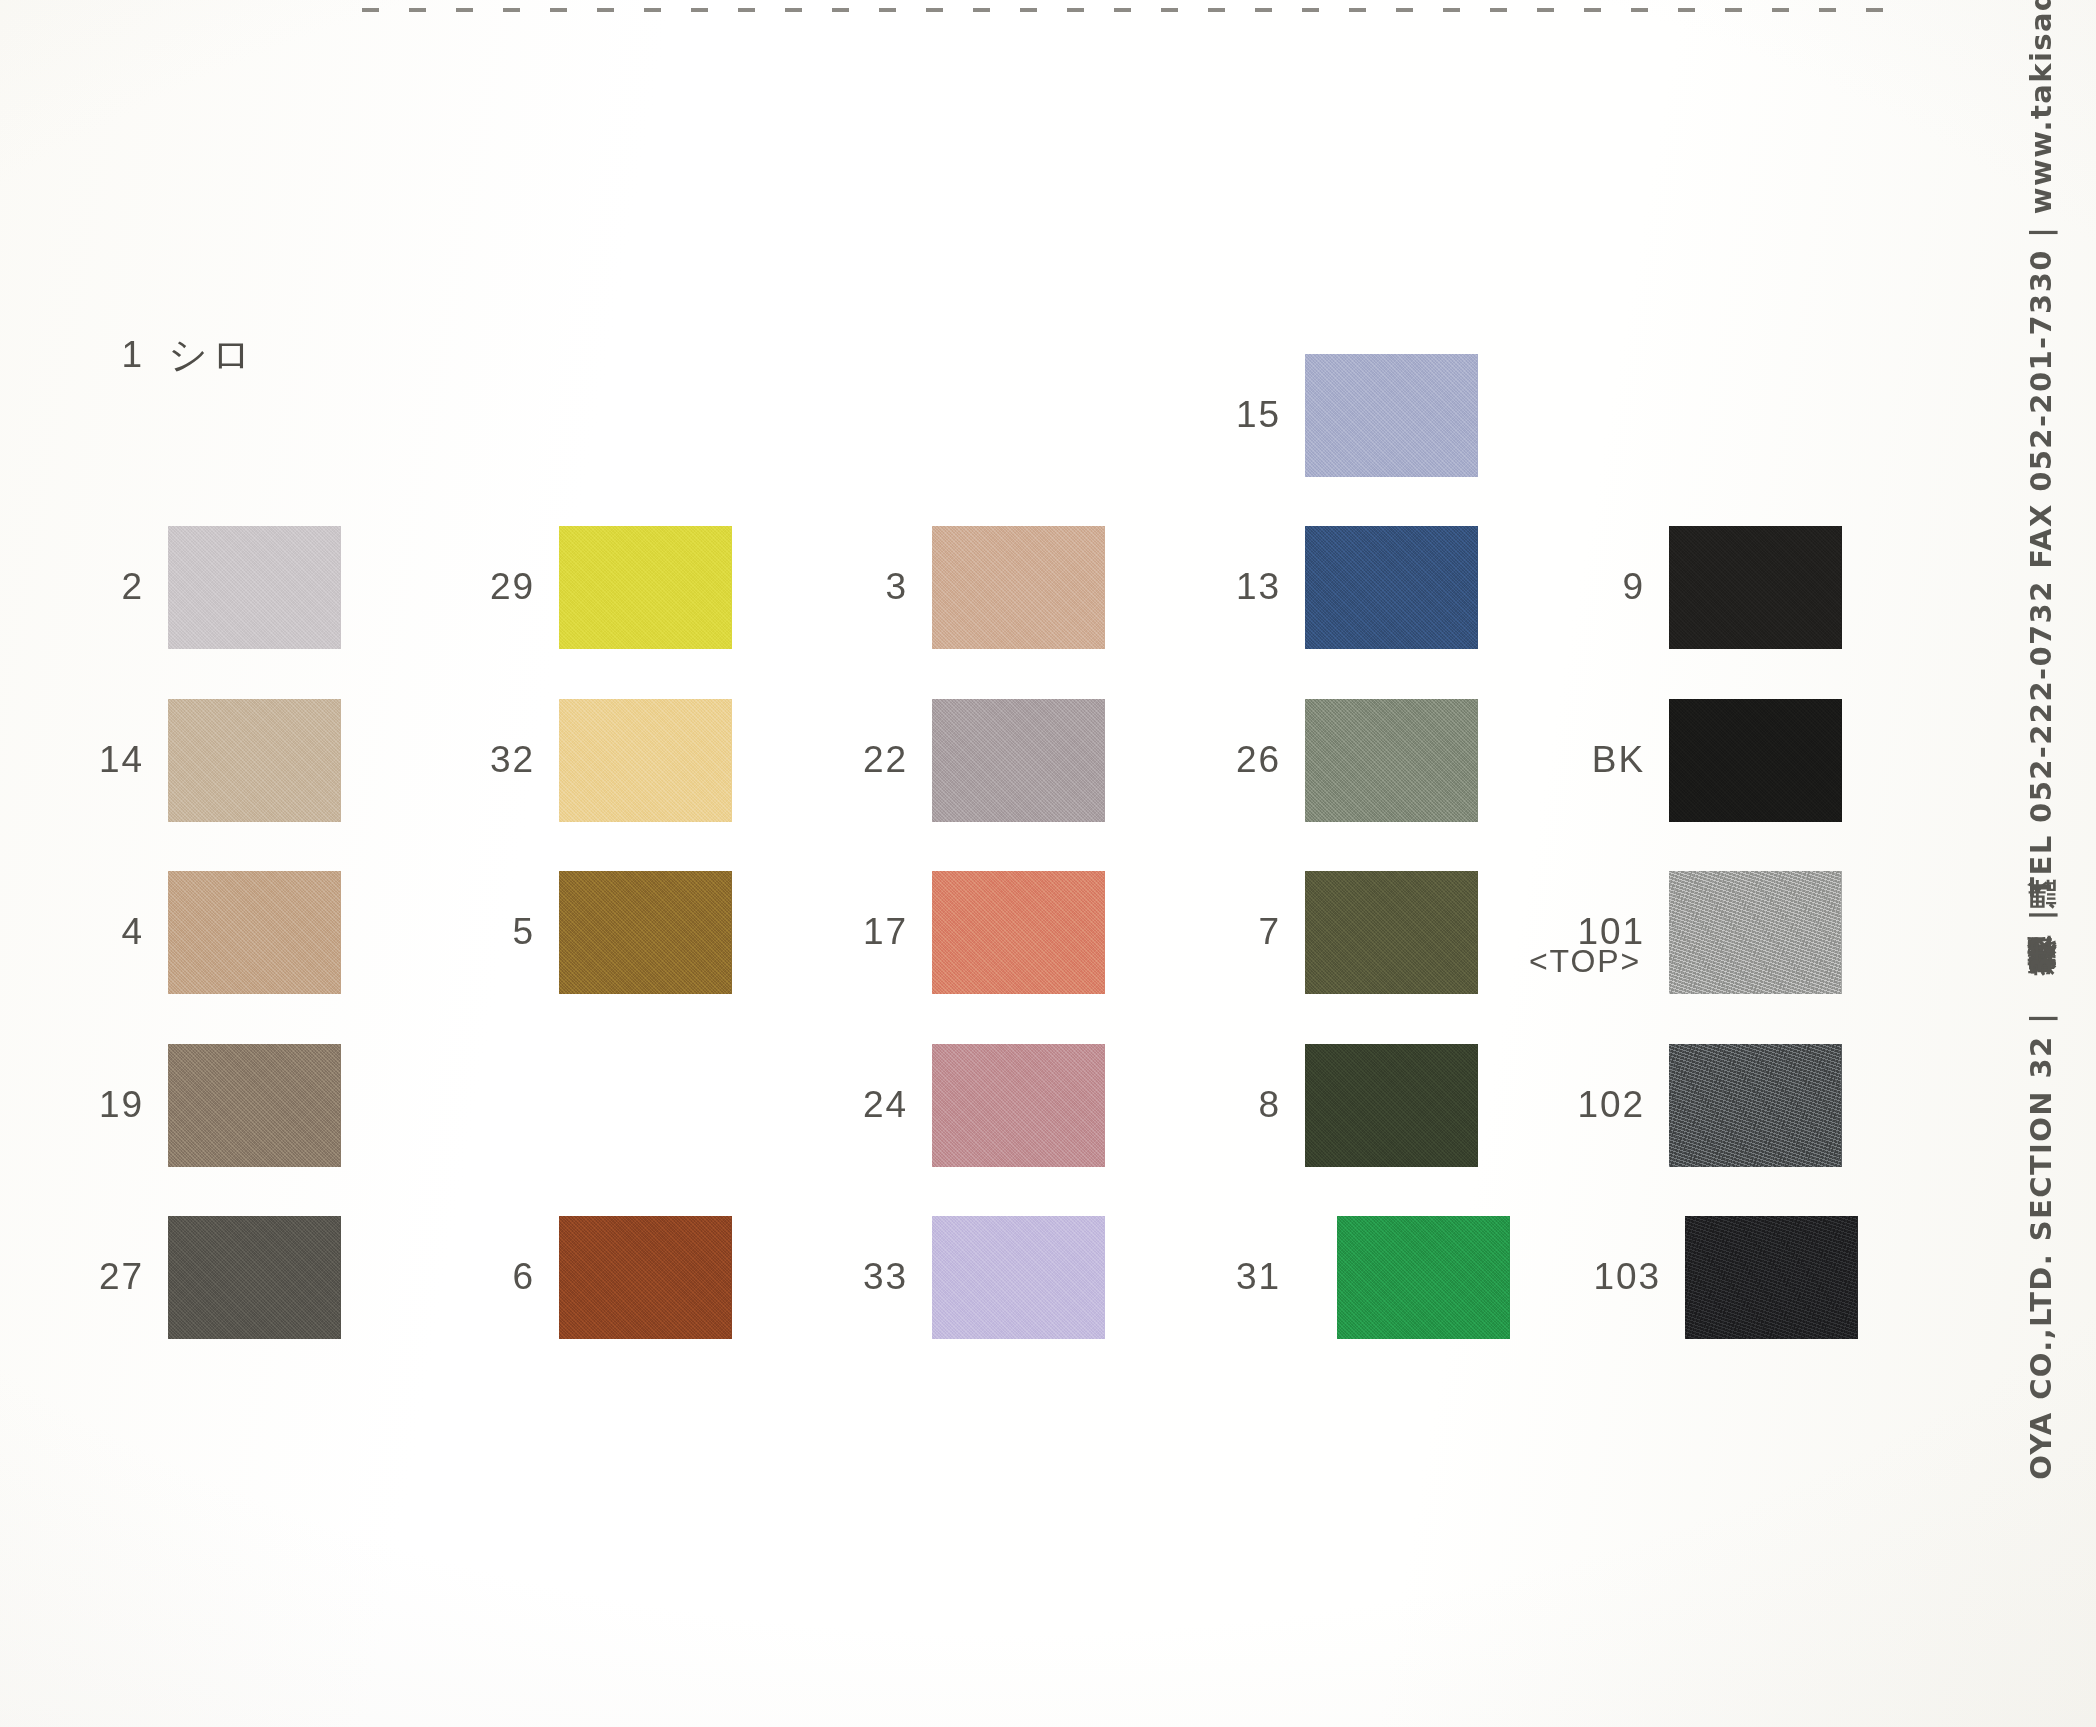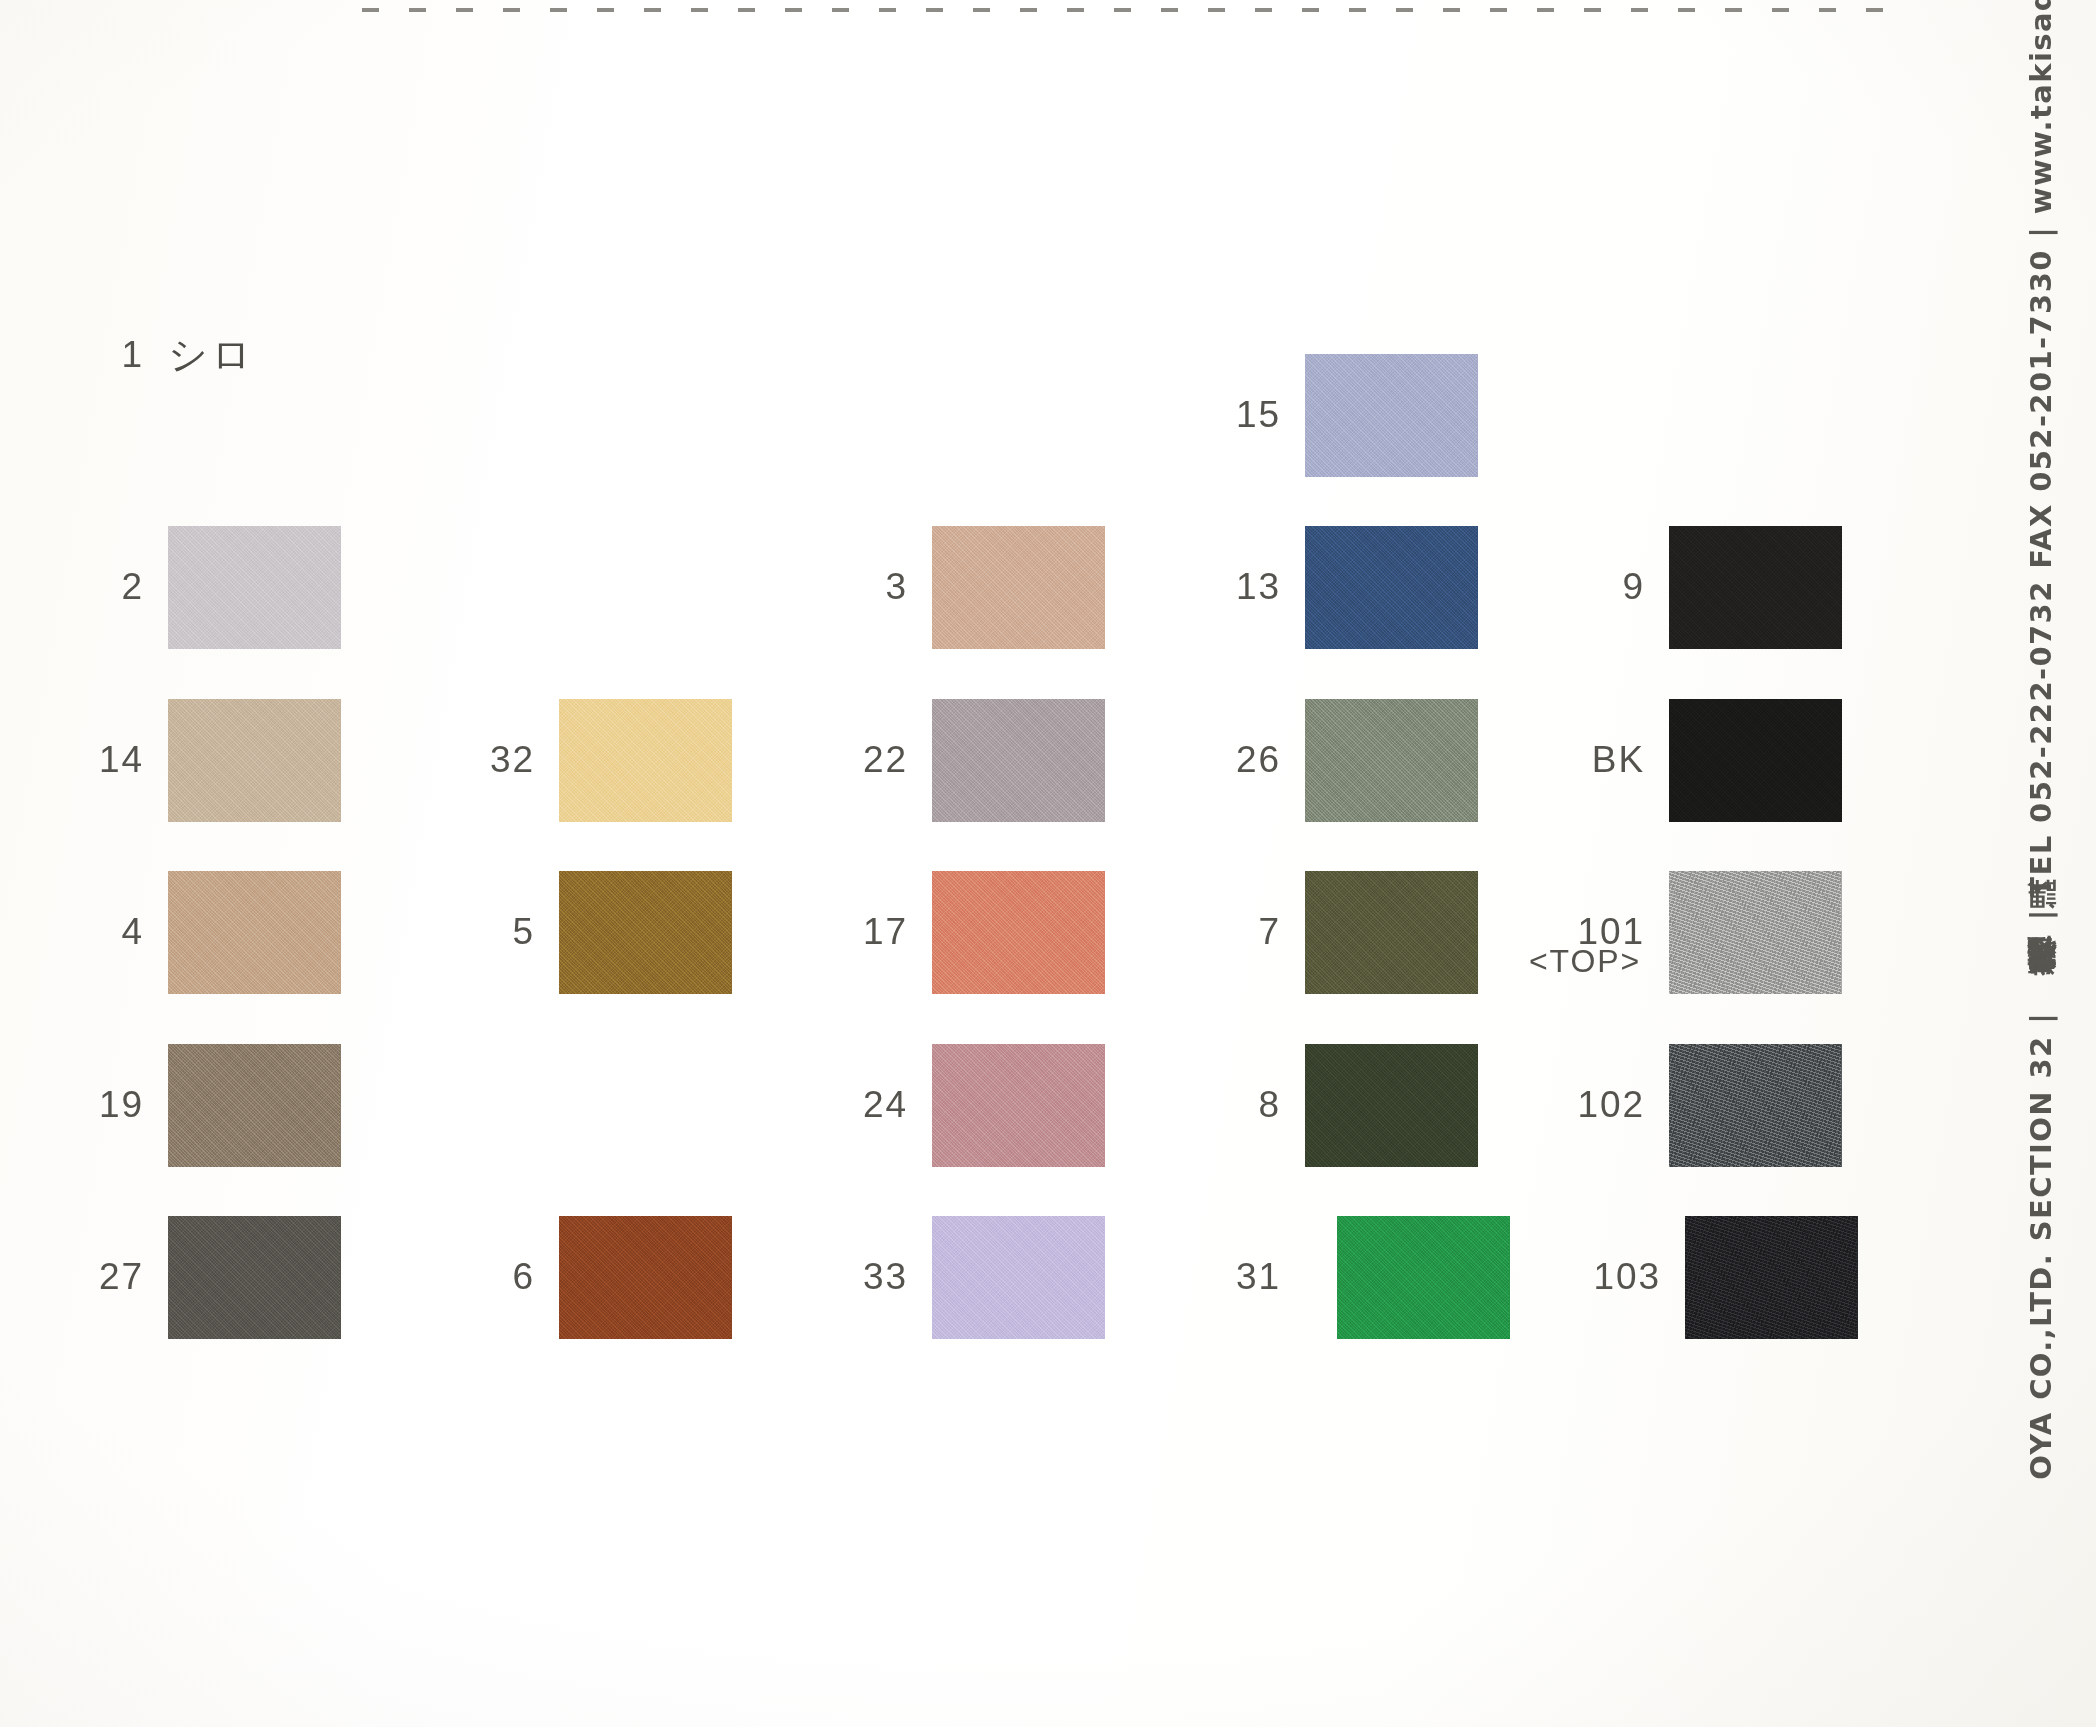--- a/index.html
+++ b/index.html
@@ -255,20 +255,28 @@
         <div class="cell" style="top: 1207px; left: 0px;">
           <span class="cell-label">27</span>
           <div class="swatch-wrap">
             <div class="swatch" style="background: rgb(86, 84, 77);">
               <div class="swatch-texture"></div>
             </div>
           </div>
         </div>
       </div>
     <div class="col col-2">
+        <div class="cell" style="top: 517px; left: 0px;">
+          <span class="cell-label">29</span>
+          <div class="swatch-wrap">
+            <div class="swatch" style="background: rgb(219, 216, 60);">
+              <div class="swatch-texture"></div>
+            </div>
+          </div>
+        </div>
         <div class="cell" style="top: 690px; left: 0px;">
           <span class="cell-label">32</span>
           <div class="swatch-wrap">
             <div class="swatch" style="background: rgb(236, 209, 145);">
               <div class="swatch-texture"></div>
             </div>
           </div>
         </div>
         <div class="cell" style="top: 862px; left: 0px;">
           <span class="cell-label">5</span>

